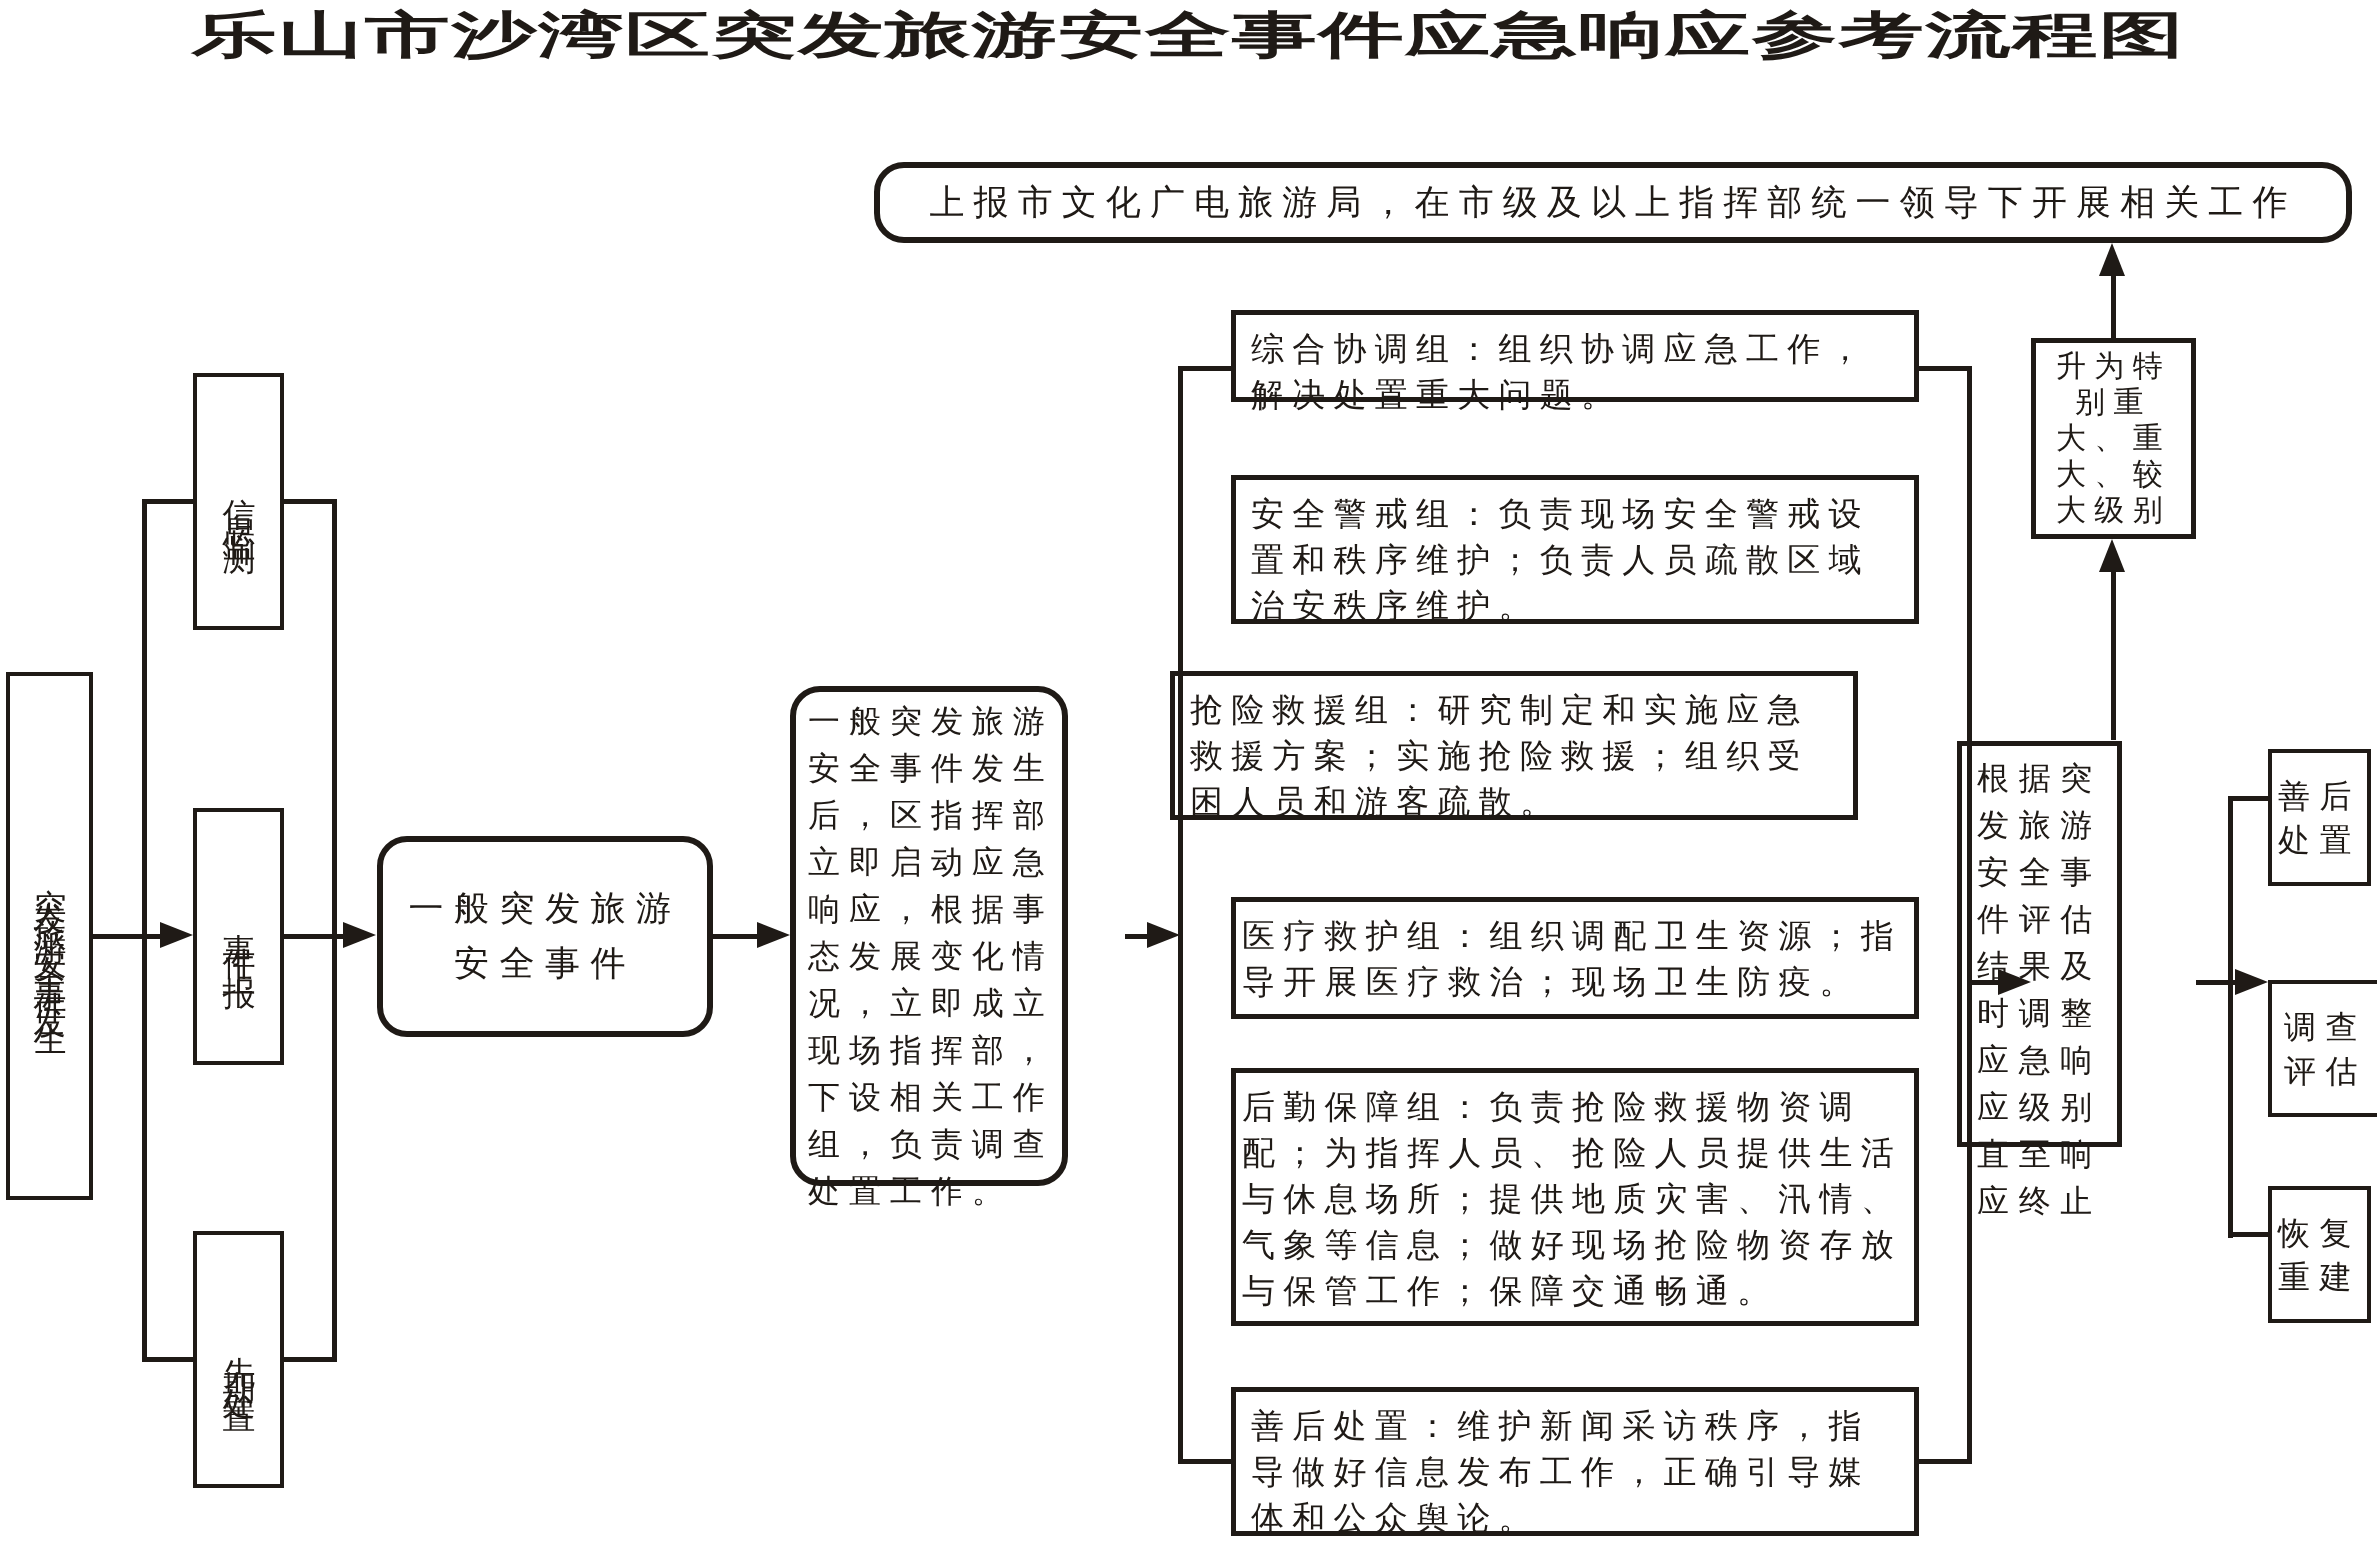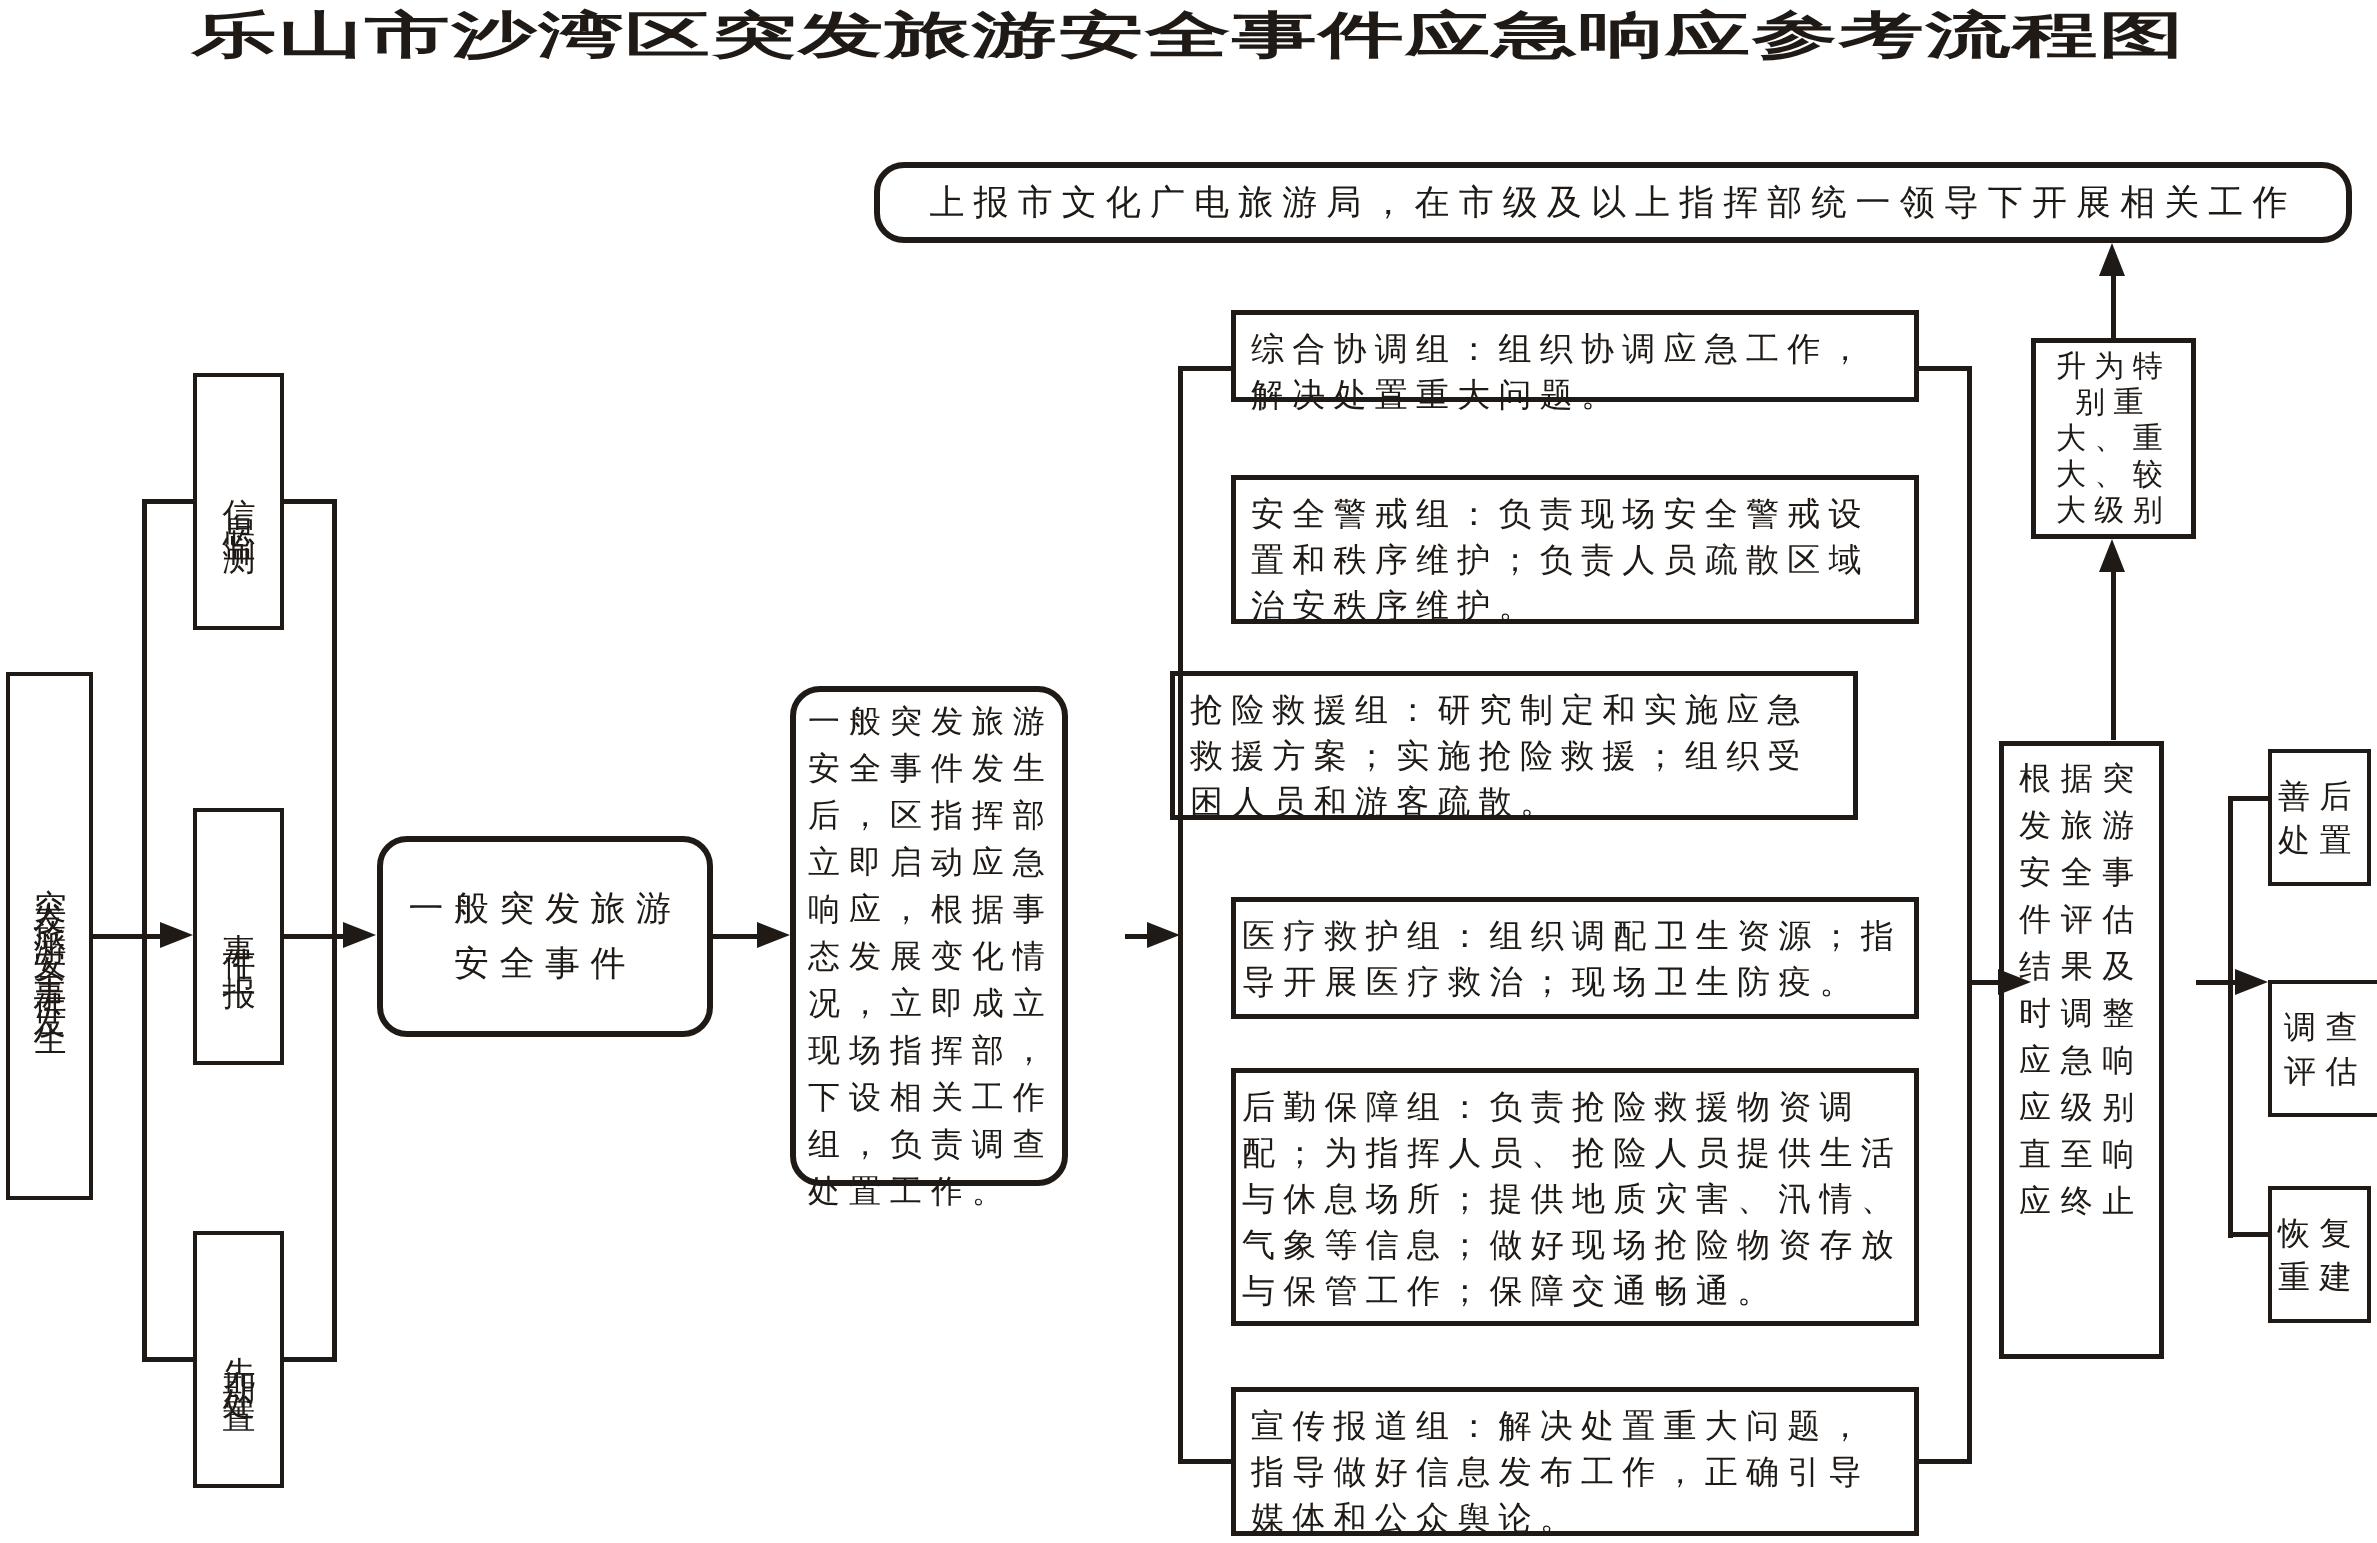--- a/index.html
+++ b/index.html
@@ -94,24 +94,24 @@
 
   <div class="box b8 center-label" style="left:377px; top:836px; width:336px; height:201px;">一般突发旅游
 安全事件</div>
   <div class="box b8 para" style="left:790px; top:686px; width:278px; height:500px;">一般突发旅游安全事件发生后，区指挥部立即启动应急响应，根据事态发展变化情况，立即成立现场指挥部，下设相关工作组，负责调查处置工作。</div>
 
   <div class="box group" style="left:1231px; top:310px; width:688px; height:92px;">综合协调组：组织协调应急工作，解决处置重大问题。</div>
   <div class="box group" style="left:1231px; top:475px; width:688px; height:149px;">安全警戒组：负责现场安全警戒设置和秩序维护；负责人员疏散区域治安秩序维护。</div>
   <div class="box group" style="left:1170px; top:671px; width:688px; height:149px;">抢险救援组：研究制定和实施应急救援方案；实施抢险救援；组织受困人员和游客疏散。</div>
   <div class="box group tight" style="left:1231px; top:897px; width:688px; height:122px;">医疗救护组：组织调配卫生资源；指导开展医疗救治；现场卫生防疫。</div>
   <div class="box group tight" style="left:1231px; top:1068px; width:688px; height:258px;">后勤保障组：负责抢险救援物资调配；为指挥人员、抢险人员提供生活与休息场所；提供地质灾害、汛情、气象等信息；做好现场抢险物资存放与保管工作；保障交通畅通。</div>
-  <div class="box group" style="left:1231px; top:1387px; width:688px; height:149px;">宣传报道组：解决处置重大问题，指导做好信息发布工作，正确引导媒体和公众舆论。</div>
+  <div class="box group" style="left:1231px; top:1387px; width:688px; height:149px;">善后处置：维护新闻采访秩序，指导做好信息发布工作，正确引导媒体和公众舆论。</div>
 
   <div class="box narrow-sm" style="left:2031px; top:338px; width:165px; height:201px;">升为特别重大、重大、较大级别</div>
-  <div class="box narrow" style="left:1999px; top:741px; width:165px; height:618px;">根据突发旅游安全事件评估结果及时调整应急响应级别直至响应终止</div>
+  <div class="box narrow" style="left:1957px; top:741px; width:165px; height:406px;">根据突发旅游安全事件评估结果及时调整应急响应级别直至响应终止</div>
   <div class="box b6 small-label" style="left:2268px; top:729px; width:103px; height:137px;">善后处置</div>
   <div class="box b6 small-label" style="left:2268px; top:960px; width:115px; height:137px;">调查评估</div>
   <div class="box b6 small-label" style="left:2268px; top:1166px; width:103px; height:137px;">恢复重建</div>
 
   <div class="hline" style="left:93px; top:934px; width:70px;"></div>
   <div class="arrow-right" style="left:160px; top:922px;"></div>
   <div class="vline" style="left:142px; top:499px; height:863px;"></div>
   <div class="hline" style="left:144px; top:499px; width:49px;"></div>
   <div class="hline" style="left:144px; top:1357px; width:49px;"></div>
 

